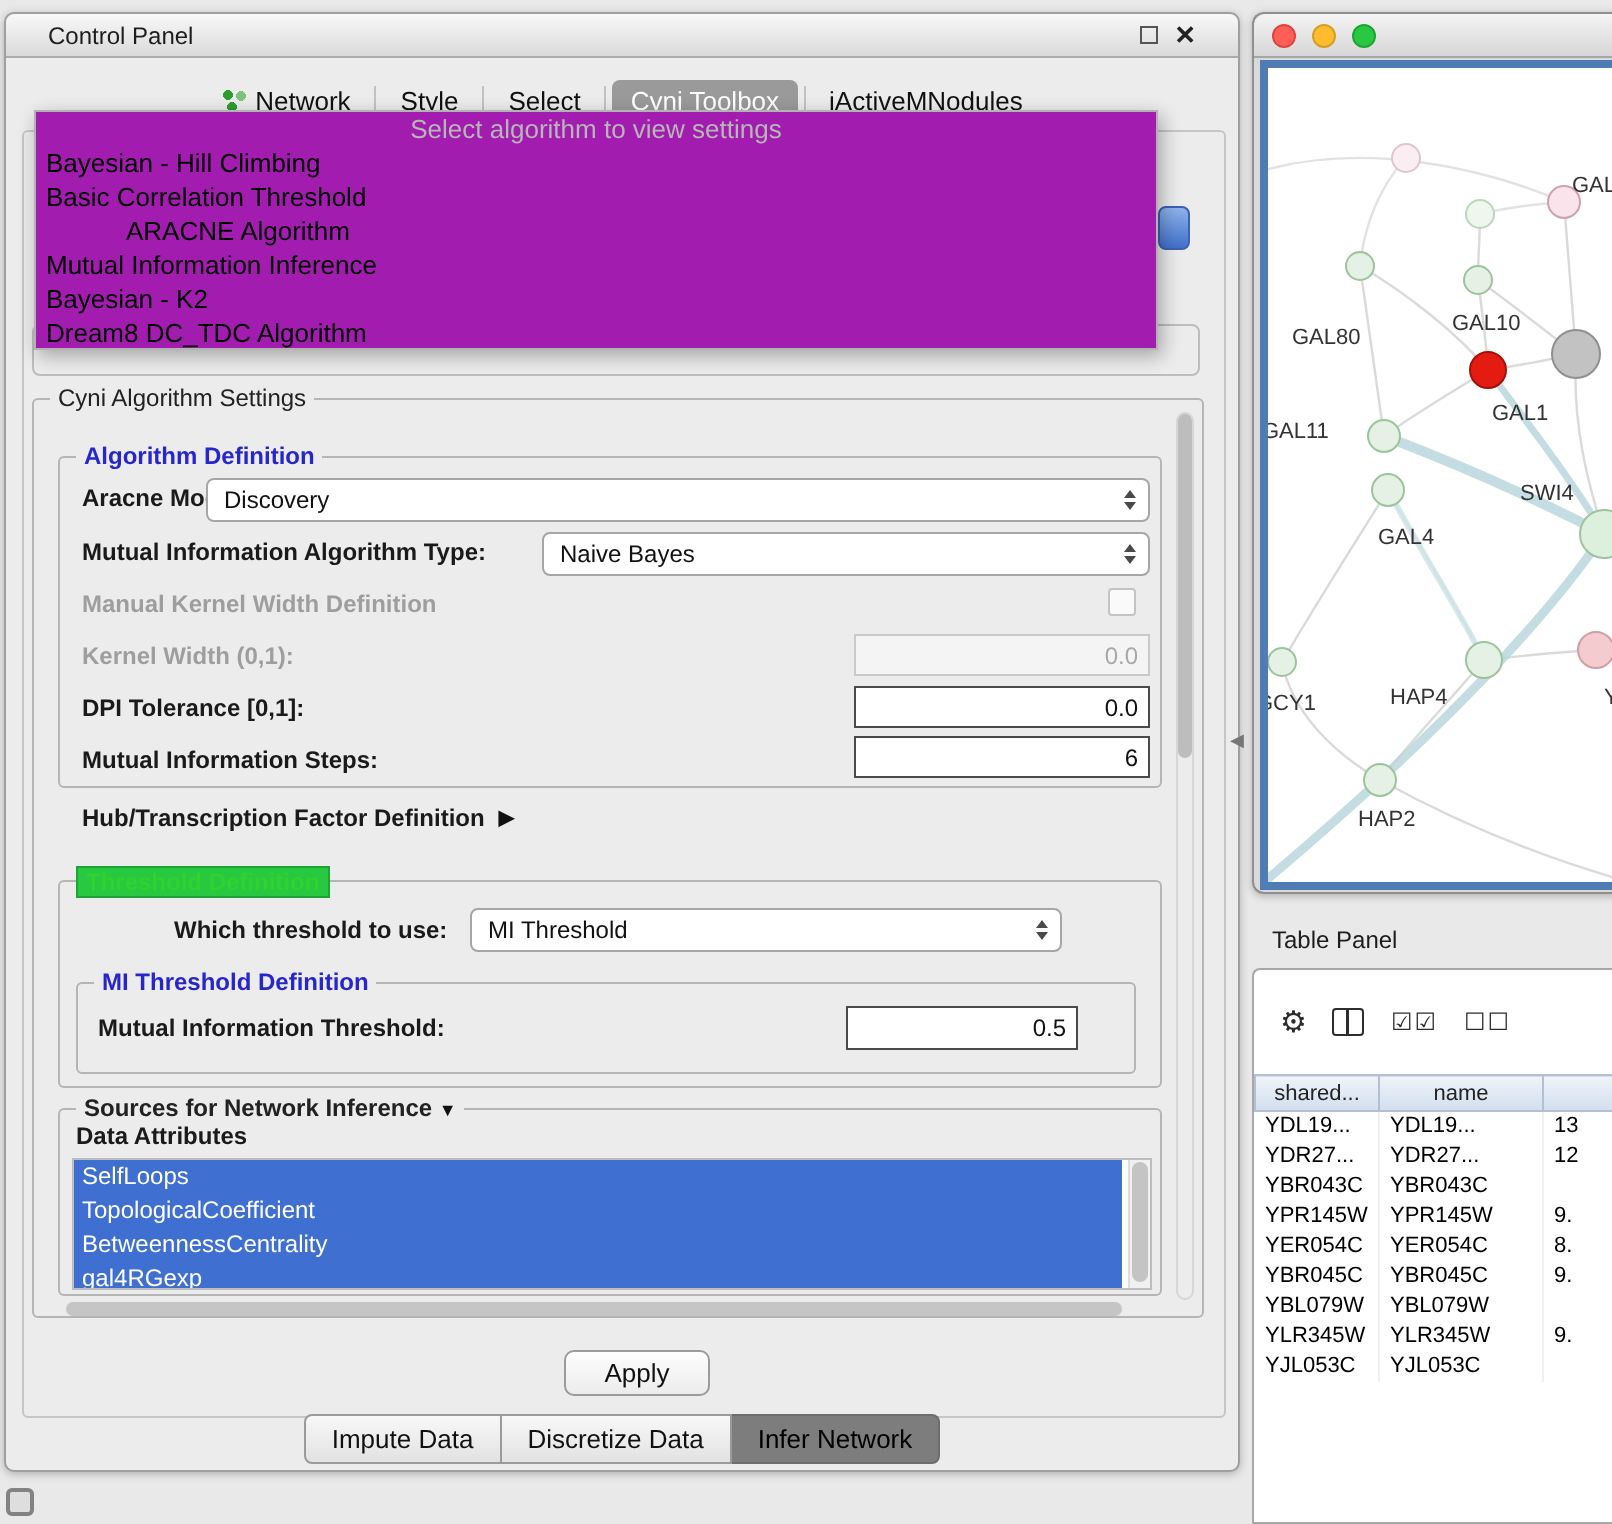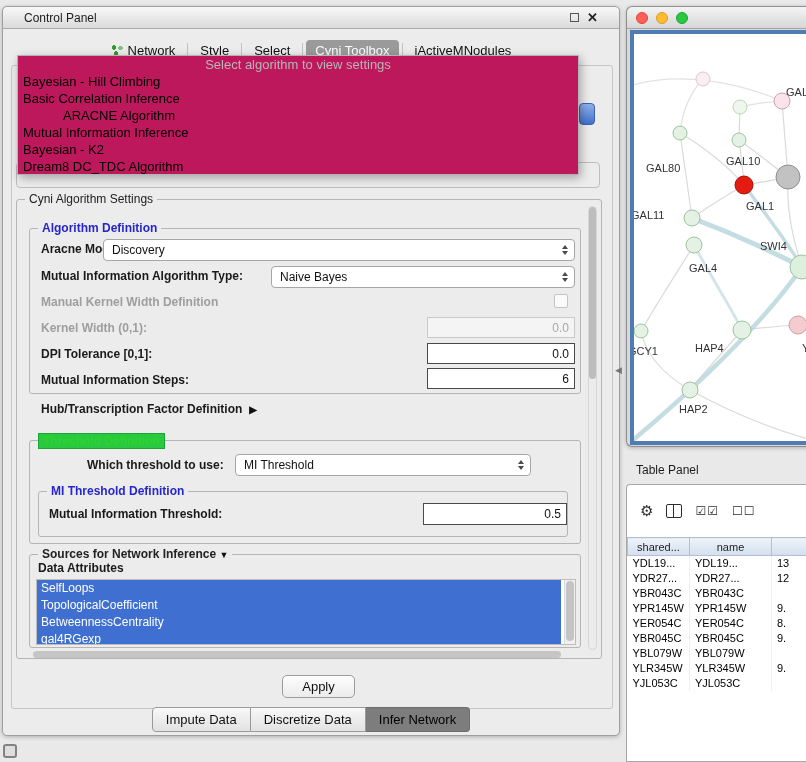--- a/index.html
+++ b/index.html
@@ -35,21 +35,21 @@
 
   
   #combo-fragment { position:absolute; left:576px; top:96px; width:16px; height:22px;
     background:linear-gradient(#8fb2ec,#4170cb); border:1px solid #3b62b4;
     border-radius:4px; z-index:4; }
   #partial-group { position:absolute; left:13px; top:155px; width:584px; height:26px;
     border:1px solid #bdbdbd; border-radius:4px; z-index:1; }
 
   
   #algo-popup { position:absolute; left:14px; top:48px; width:562px; height:120px;
-    background:#be185d; border:1px solid #b3b3b3; box-shadow:2px 3px 9px rgba(0,0,0,.3);
+    background:#a21caf; border:1px solid #b3b3b3; box-shadow:2px 3px 9px rgba(0,0,0,.3);
     z-index:20; }
   .dd-placeholder { height:17px; line-height:17px; text-align:center; color:#b7b7b7; font-size:13px; }
   .dd-item { height:17px; line-height:17px; padding-left:5px; font-size:13px; color:#000; white-space:nowrap; }
   .dd-item.selected { font-weight:normal;margin-left:40px; }
 
   
   .group { position:absolute; border:1px solid #b5b5b5; border-radius:3px; }
   .group-title { position:absolute; top:-8px; left:8px; background:#ececec;
     padding:0 4px; font-size:12px; color:#222; white-space:nowrap; }
   .group-title.bold { font-weight:bold; }
@@ -192,21 +192,21 @@
     </div>
   <div id="inner-panel"></div>
 
   <div id="combo-fragment"></div>
   <div id="partial-group"></div>
 
   <div id="algo-popup">
     <div class="dd-placeholder">Select algorithm to view settings</div>
     <div id="algo-popup-list">
         <div class="dd-item">Bayesian - Hill Climbing</div>
-        <div class="dd-item">Basic Correlation Inference</div>
+        <div class="dd-item">Basic Correlation Threshold</div>
         <div class="dd-item selected">ARACNE Algorithm</div>
         <div class="dd-item">Mutual Information Inference</div>
         <div class="dd-item">Bayesian - K2</div>
         <div class="dd-item">Dream8 DC_TDC Algorithm</div>
       </div>
   </div>
 
   <div id="settings-group" class="group">
     <span class="group-title">Cyni Algorithm Settings</span>
 
@@ -261,21 +261,21 @@
         <span>MI Threshold</span>
         <span class="combo-arrows">
             <i class="arr-up"></i>
             <i class="arr-dn"></i>
           </span>
       </div>
 
       <div id="mi-group" class="group">
         <span class="group-title t-blue bold">MI Threshold Definition</span>
         <span class="lbl" style="left:10px;top:15px">Mutual Information Threshold:</span>
-        <input class="tin strong" style="left: 384px; top: 11px; width: 144px; height: 22px;" value="0.5">
+        <input class="tin strong" style="left: 384px; top: 11px; width: 116px; height: 22px;" value="0.5">
       </div>
     </div>
 
     <div id="sources-group" class="group">
       <span class="group-title bold">
         <span>Sources for Network Inference</span>
         <span class="collapse-icon">▼</span>
       </span>
       <span class="lbl" style="left:8px;top:6px">Data Attributes</span>
       <div id="attr-list">

